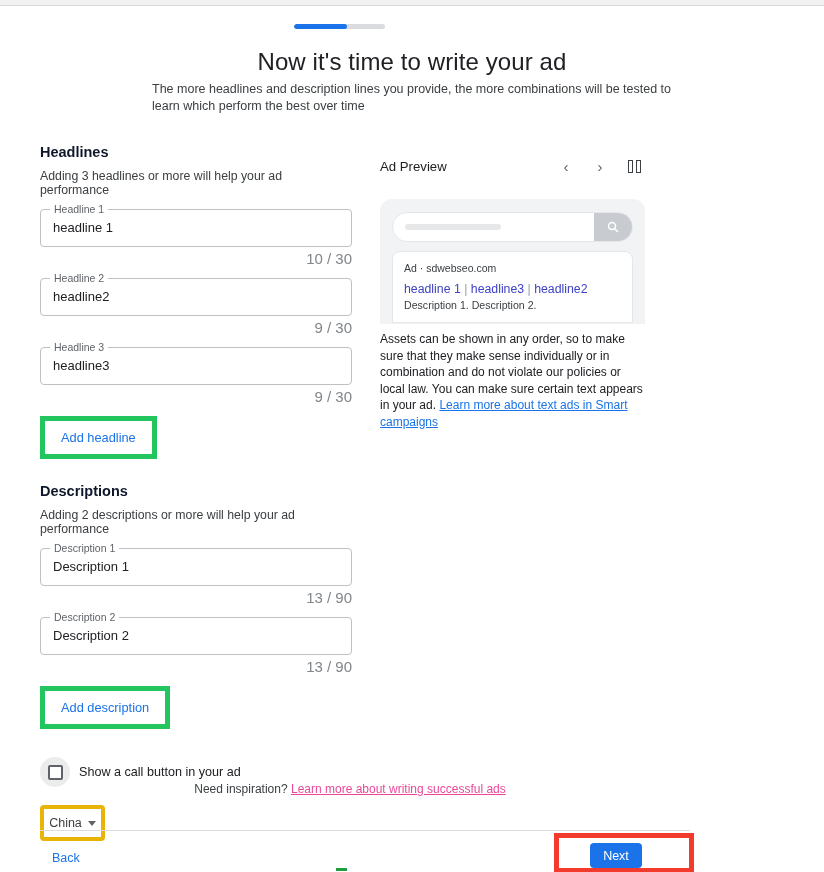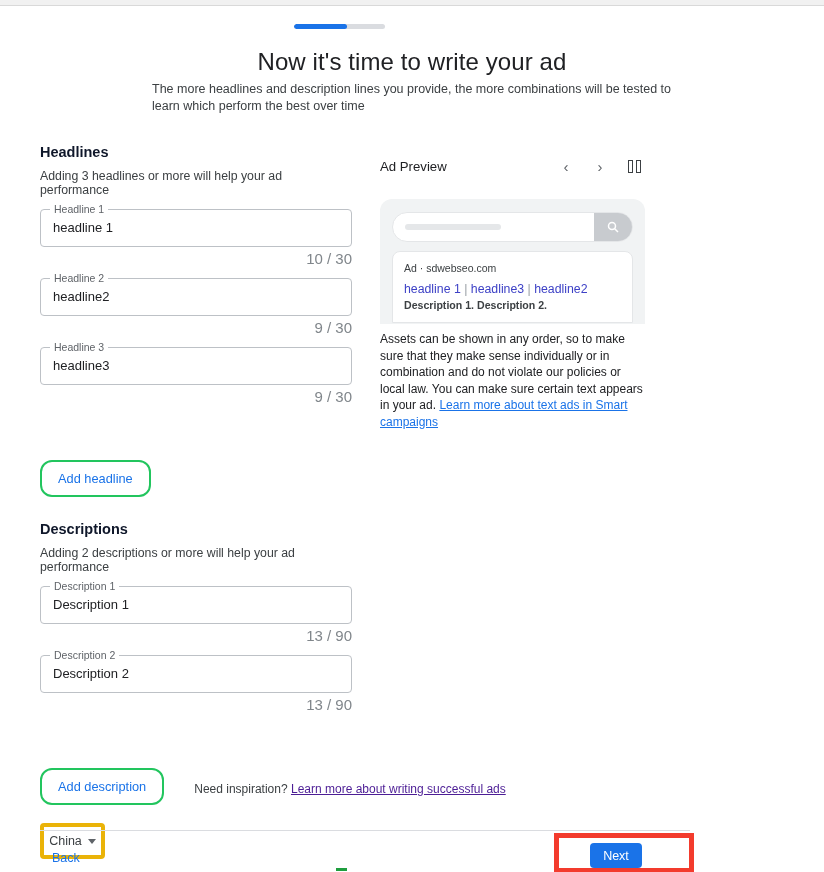--- a/index.html
+++ b/index.html
@@ -82,29 +82,28 @@
     font-size: 13px; color: #202124;
   }
   .counter {
     text-align: right;
     font-size: 15px; color: #80868b;
     margin: 3px 0 11px 0;
   }
 
   .ghost-btn {
     display: inline-block;
-    border: 2px solid #22c55e;
-    border-radius: 12px;
+    border: 5px solid #22c55e;
+    border-radius: 0;
     background: #fff;
     color: #1a73e8;
     font-size: 12.8px; font-weight: 500;
     padding: 9px 16px;
     cursor: pointer;
     font-family: "Liberation Sans", sans-serif;
-    margin-top: 44px;
   }
 
   
   .check-row {
     display: flex; align-items: center;
     margin-top: 28px;
   }
   .check-halo {
     width: 30px; height: 30px; border-radius: 50%;
     background: #ececec;
@@ -211,37 +210,37 @@
   }
   .mock-ad-url { font-size: 10.5px; color: #3c4043; }
   .mock-headline {
     margin-top: 7px;
     font-size: 12.3px; color: #3d41c6;
     line-height: 16px;
   }
   .mock-headline .sep { color: #9aa0a6; }
   .mock-desc {
     margin-top: 2px;
-    font-size: 10.6px; color: #3c4043; font-weight: bold;
+    font-size: 10.6px; color: #3c4043;
   }
 
   .assets-note {
     margin-top: 7px;
     font-size: 12px; line-height: 16.5px;
     color: #202124;
   }
   .assets-note a { color: #1a73e8; text-decoration: underline; }
 
   
   .inspiration {
     position: absolute; top: 782px; left: 0; width: 700px;
     text-align: center;
     font-size: 12px; color: #3c4043;
   }
-  .inspiration a { color: #4c1d95; text-decoration: underline; }
+  .inspiration a { color: #ec4899; text-decoration: underline; }
 
   .divider {
     position: absolute; top: 830px; left: 40px;
     width: 650px; height: 1px; background: #dadce0;
   }
   .back-link {
     position: absolute; top: 851px; left: 52px;
     font-size: 12.5px; color: #1a73e8; font-weight: 500;
     cursor: pointer;
   }
@@ -316,20 +315,26 @@
 
     <div class="field">
       <span class="legend">Description 2</span>
       <span class="value">Description 2</span>
     </div>
     <div class="counter">13 / 90</div>
 
     <button class="ghost-btn">Add description</button>
 
     
+    <div class="check-row">
+      <span class="check-halo">
+        <span class="check-box"></span>
+      </span>
+      <span class="check-label">Show a call button in your ad</span>
+    </div>
 
     <div class="phone-row">
       <div class="country-sel">
         <span>China</span>
         <span class="caret"></span>
       </div>
     </div>
   </div>
 
   <div class="right-col">

